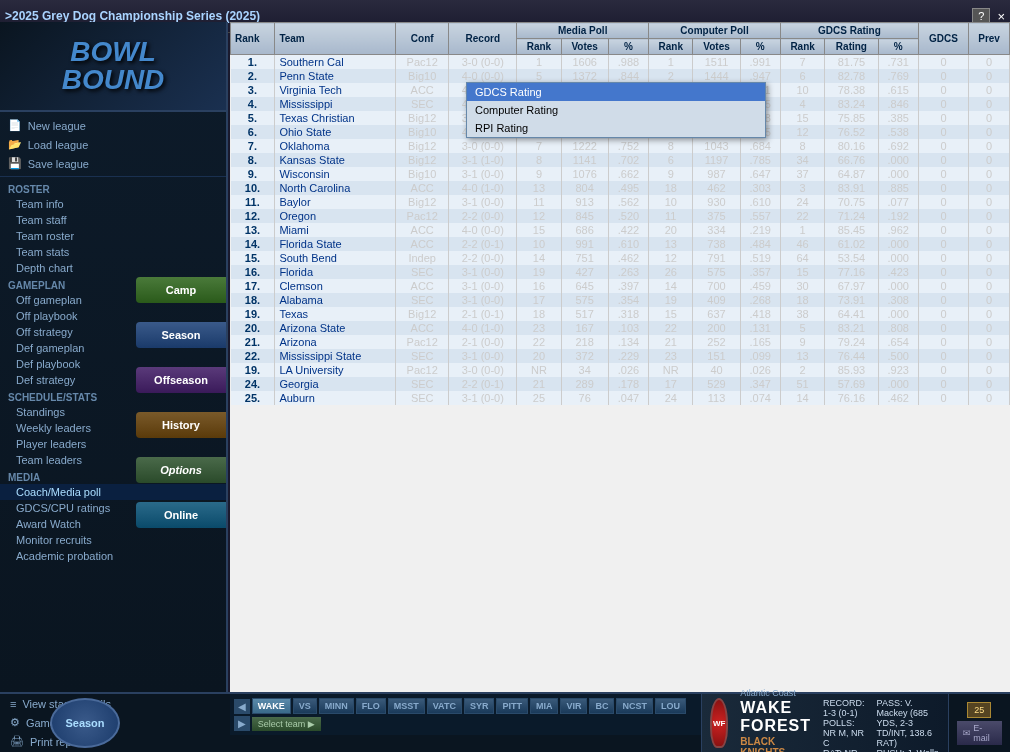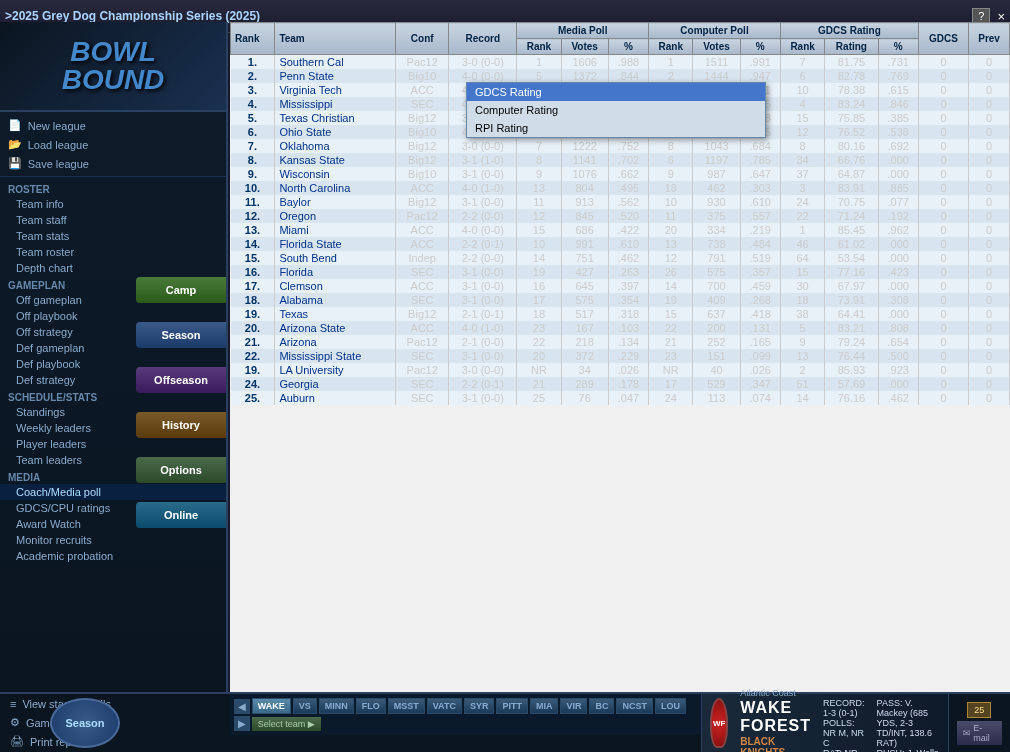--- a/index.html
+++ b/index.html
@@ -122,21 +122,21 @@
       font-size: 11px;
       font-weight: bold;
       cursor: pointer;
       border-radius: 4px 0 0 4px;
       color: #fff;
     }
     .tab-camp { background: linear-gradient(to bottom, #4a7a3a, #2a5a1a); top: 255px; }
     .tab-season { background: linear-gradient(to bottom, #3a5a8a, #1a3a6a); top: 300px; }
     .tab-offseason { background: linear-gradient(to bottom, #5a3a7a, #3a1a5a); top: 345px; }
     .tab-history { background: linear-gradient(to bottom, #7a5a2a, #5a3a0a); top: 390px; }
-    .tab-options { background: linear-gradient(to bottom, #4a6a4a, #2a4a2a); top: 435px; }
+    .tab-options { background: linear-gradient(to bottom, #4a6a4a, #2a4a2a); top: 435px; font-style: italic; }
     .tab-online { background: linear-gradient(to bottom, #2a6a8a, #0a4a6a); top: 480px; }
 
     
     .main {
       position: absolute;
       left: 230px;
       top: 22px;
       right: 0;
       bottom: 60px;
       background: #e8e8e8;
@@ -426,22 +426,22 @@
     <div class="sidebar-btn">
       <span>💾</span>
       <span>Save league</span>
     </div>
   </div>
 
   <div class="sidebar-divider"></div>
   <div class="section-label">ROSTER</div>
   <div class="sidebar-item">Team info</div>
   <div class="sidebar-item">Team staff</div>
+  <div class="sidebar-item">Team roster</div>
   <div class="sidebar-item">Team stats</div>
-  <div class="sidebar-item">Team roster</div>
   <div class="sidebar-item">Depth chart</div>
 
   <div class="tab-btn tab-camp">Camp</div>
 
   <div class="section-label">GAMEPLAN</div>
   <div class="sidebar-item">Off gameplan</div>
   <div class="sidebar-item">Off playbook</div>
   <div class="sidebar-item">Off strategy</div>
   <div class="sidebar-item">Def gameplan</div>
   <div class="sidebar-item">Def playbook</div>

